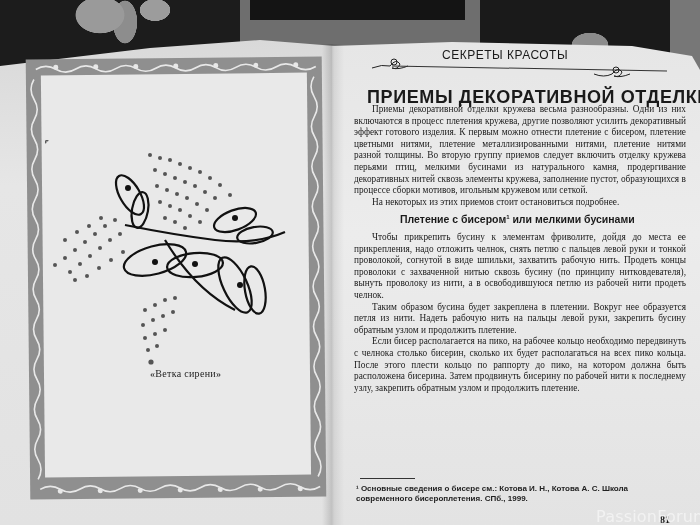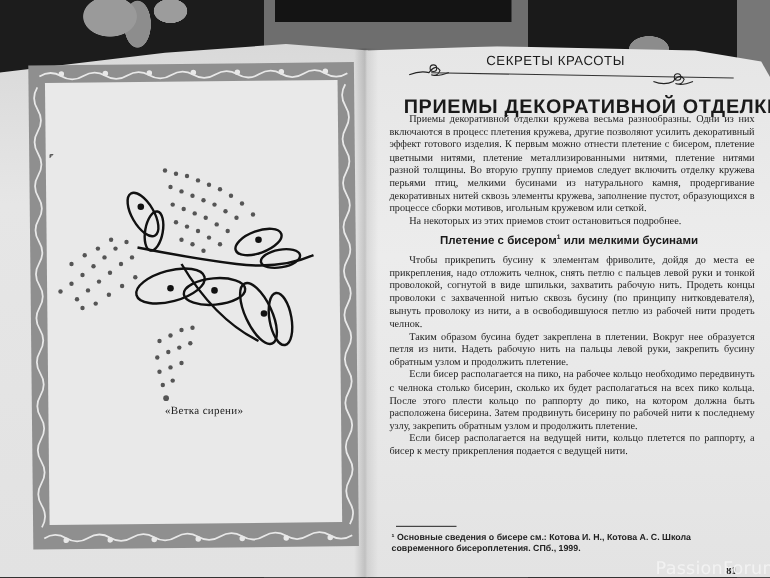--- a/index.html
+++ b/index.html
@@ -206,21 +206,20 @@
   </div>
 
   <div class="section-title">
     <span>Плетение с бисером</span><sup>1</sup><span> или мелкими бусинами</span>
   </div>
 
   <div class="body" style="top:190px;">
     <p class="ind">Чтобы прикрепить бусину к элементам фриволите, дойдя до места ее прикрепления, надо отложить челнок, снять петлю с пальцев левой руки и тонкой проволокой, согнутой в виде шпильки, захватить рабочую нить. Продеть концы проволоки с захваченной нитью сквозь бусину (по принципу нитковдевателя), вынуть проволоку из нити, а в освободившуюся петлю из рабочей нити продеть челнок.</p>
     <p class="ind">Таким образом бусина будет закреплена в плетении. Вокруг нее образуется петля из нити. Надеть рабочую нить на пальцы левой руки, закрепить бусину обратным узлом и продолжить плетение.</p>
     <p class="ind">Если бисер располагается на пико, на рабочее кольцо необходимо передвинуть с челнока столько бисерин, сколько их будет располагаться на всех пико кольца. После этого плести кольцо по раппорту до пико, на котором должна быть расположена бисерина. Затем продвинуть бисерину по рабочей нити к последнему узлу, закрепить обратным узлом и продолжить плетение.</p>
-    <p class="ind">Если бисер располагается на ведущей нити, кольцо плетется по раппорту, а бисер к месту прикрепления подается с ведущей нити.</p>
   </div>
 
   <div class="fn-line"></div>
   <div class="footnote">¹ Основные сведения о бисере см.: Котова И. Н., Котова А. С. Школа современного бисероплетения. СПб., 1999.</div>
   <div class="pagenum">81</div>
 </div>
 
 <div class="watermark">PassionForum.ru</div>
 
 </body></html>

